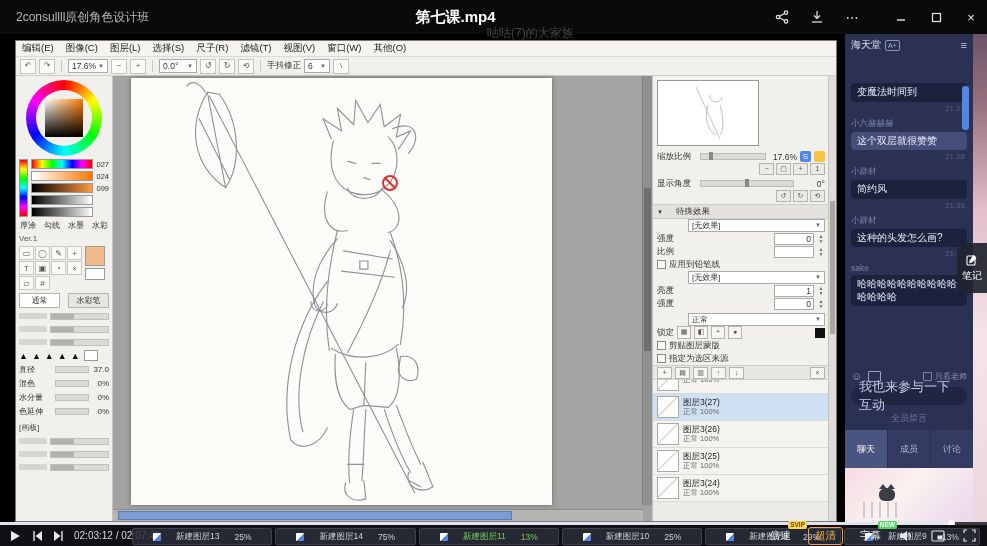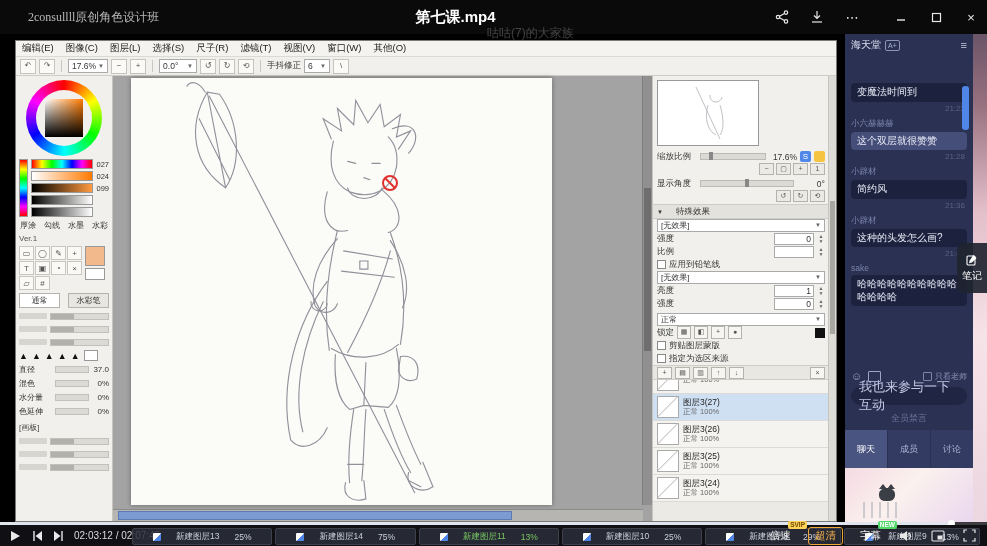--- a/index.html
+++ b/index.html
@@ -1,20 +1,20 @@
 <!DOCTYPE html>
 <html><head>
 <meta charset="utf-8">
 <style>
   html,body{margin:0;padding:0;background:#000;}
   .screen{position:relative;width:987px;height:546px;background:#000;overflow:hidden;
           font-family:"Liberation Sans","DejaVu Sans",sans-serif;}
   
   .tb{position:absolute;left:0;top:0;right:0;height:34px;background:#0a0a0a;z-index:20;}
-  .tb-left{position:absolute;left:28px;top:0;line-height:34px;color:#b9b9b9;font-size:12px;font-family:Liberation Serif, serif;}
+  .tb-left{position:absolute;left:16px;top:0;line-height:34px;color:#b9b9b9;font-size:12px;}
   .tb-title{position:absolute;left:0;right:76px;top:0;line-height:34px;text-align:center;color:#fff;
             font-size:15px;font-weight:bold;}
   .tb-icons{position:absolute;right:8px;top:0;height:34px;display:flex;align-items:center;gap:19px;}
   .tb-ic{width:16px;height:16px;display:flex;align-items:center;justify-content:center;color:#e8e8e8;
          font-size:13px;cursor:pointer;}
   .tb-ic.minb{margin-left:14px;}
   .wm{position:absolute;left:487px;top:25px;color:#d8d8d8;opacity:.28;font-size:12px;z-index:21;}
   
   .sai{position:absolute;left:15px;top:40px;width:822px;height:482px;background:#f0efeb;
        border:1px solid #7a7a7a;display:flex;flex-direction:column;box-sizing:border-box;}
@@ -115,21 +115,21 @@
   .chipS{width:11px;height:11px;background:#4f86e8;color:#fff;font-size:8px;line-height:11px;
          text-align:center;border-radius:2px;cursor:pointer;}
   .chipY{width:11px;height:11px;background:#f5c542;border-radius:2px;cursor:pointer;}
   .nbtns{display:flex;gap:2px;justify-content:flex-end;padding:0 4px 2px;}
   .nb{width:13px;height:10px;border:1px solid #b5b3ad;background:#eceae5;font-size:7px;line-height:9px;
       text-align:center;color:#555;cursor:pointer;}
   .ehead{height:13px;background:#e4e2dc;border-top:1px solid #cfcdc7;border-bottom:1px solid #cfcdc7;
          display:flex;align-items:center;padding:0 4px;gap:13px;}
   .erow{display:flex;align-items:center;gap:3px;padding:1px 4px;height:11px;}
   .esel{flex:1;height:11px;border:1px solid #aaa;background:#fff;font-size:8px;line-height:11px;
-        padding:0 3px;display:flex;justify-content:space-between;cursor:pointer;}
+        padding:0 3px;display:flex;justify-content:space-between;cursor:pointer;margin-left:31px;}
   .esel .dd{font-size:6px;color:#666;}
   .einp{width:34px;height:10px;border:1px solid #aaa;background:#fff;text-align:right;padding:0 2px;
         line-height:10px;margin-left:auto;}
   .stepper{width:8px;font-size:5px;color:#666;line-height:5px;text-align:center;cursor:pointer;}
   .cb{width:7px;height:7px;border:1px solid #888;background:#fff;cursor:pointer;flex:none;}
   .lockic{width:12px;height:11px;border:1px solid #b5b3ad;background:#f6f5f1;font-size:7px;
           line-height:10px;text-align:center;color:#555;cursor:pointer;}
   .blacksq{width:10px;height:10px;background:#111;margin-left:auto;}
   .ltb{height:13px;display:flex;align-items:center;gap:3px;padding:0 4px;background:#e9e7e1;
        border-top:1px solid #cfcdc7;}

